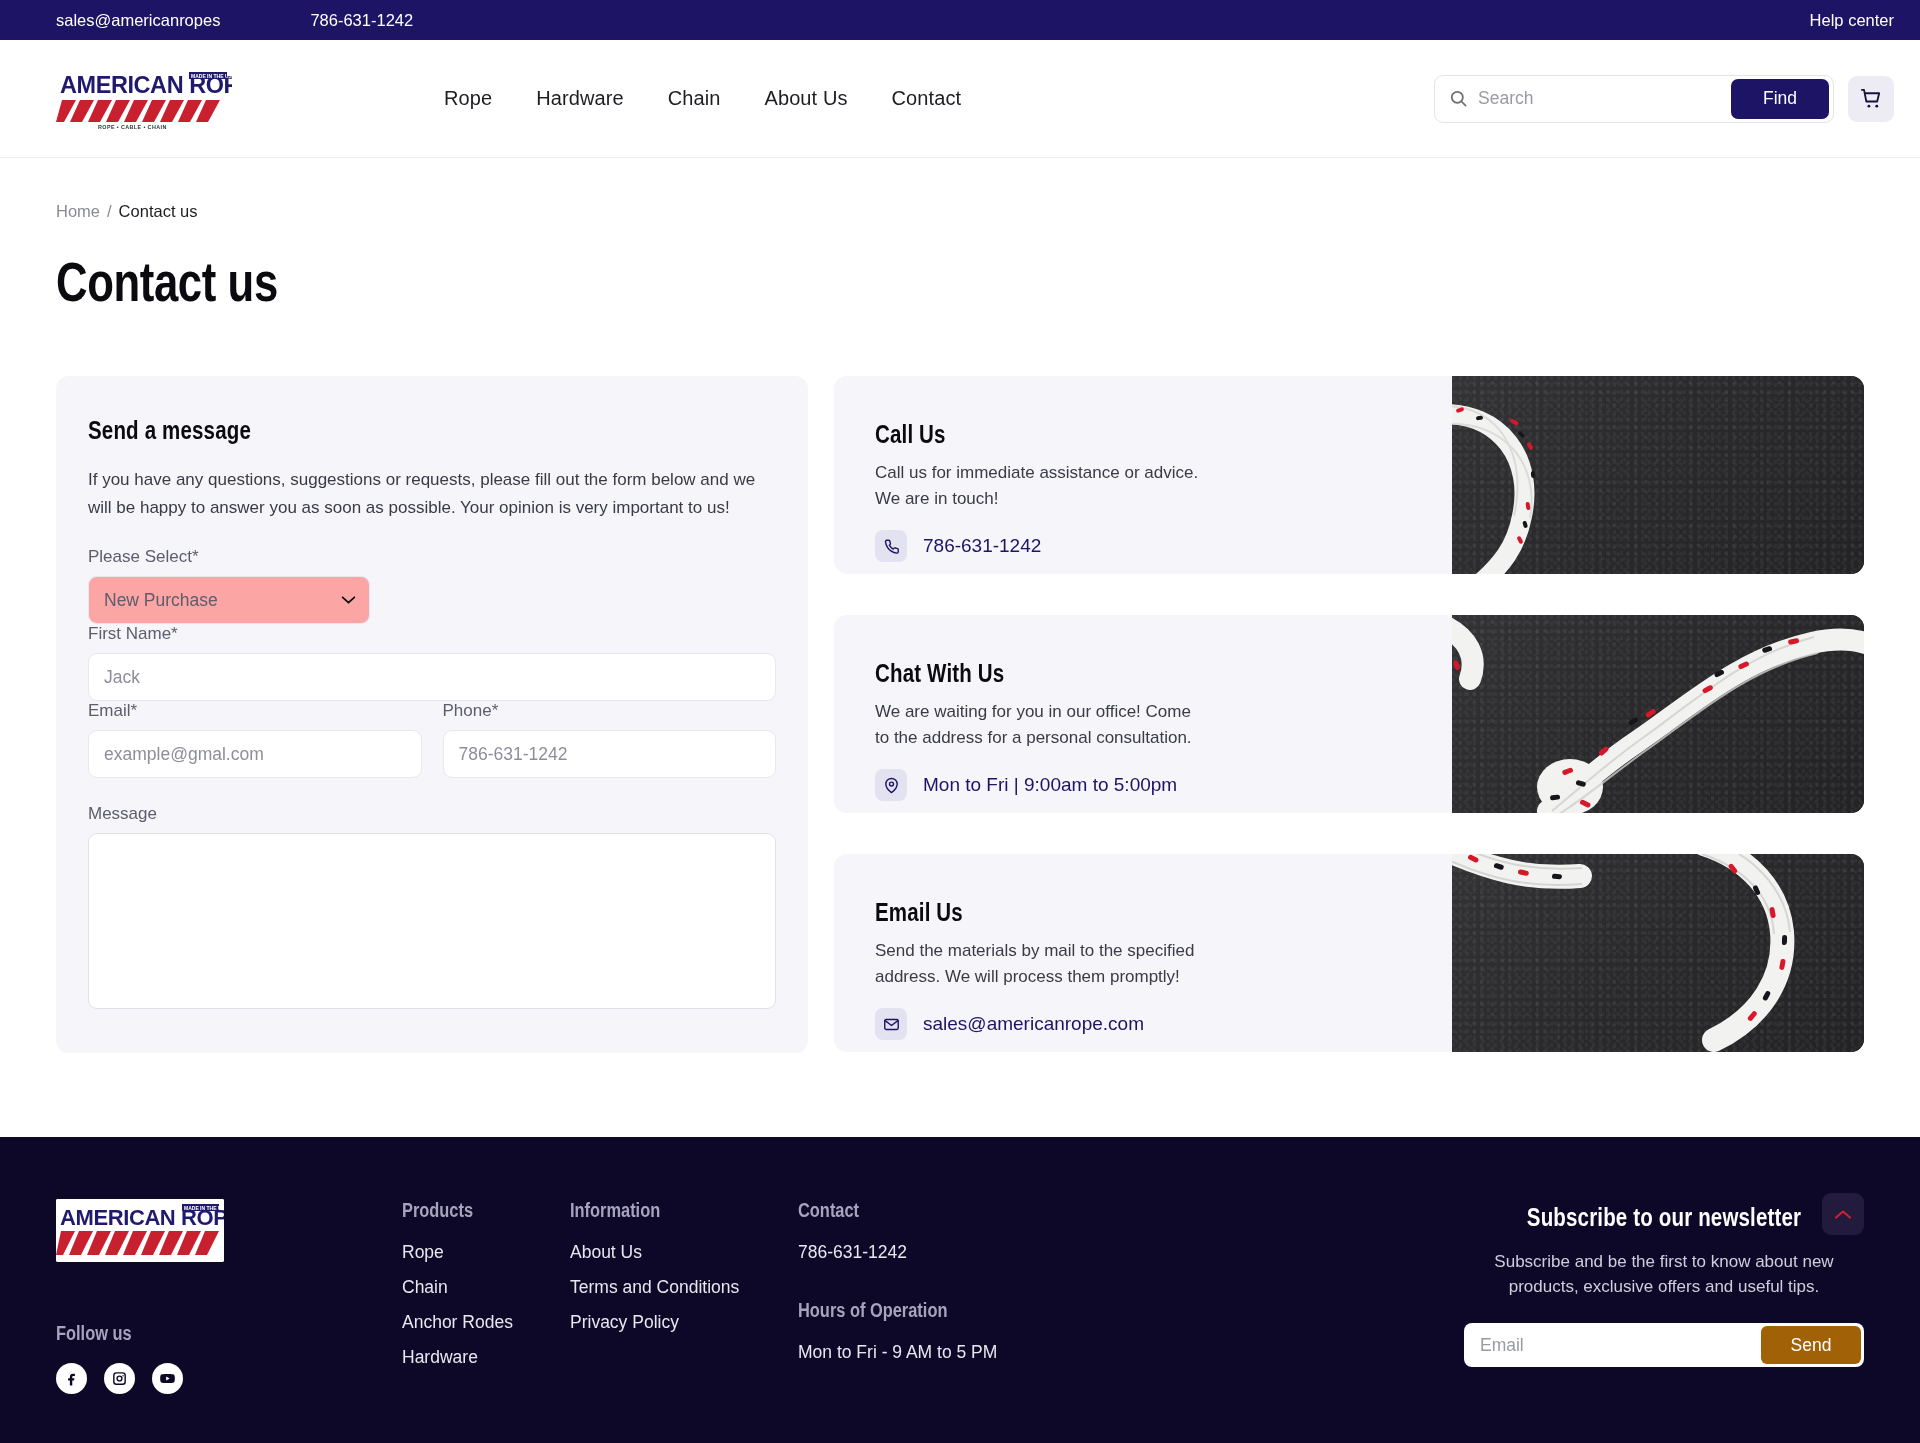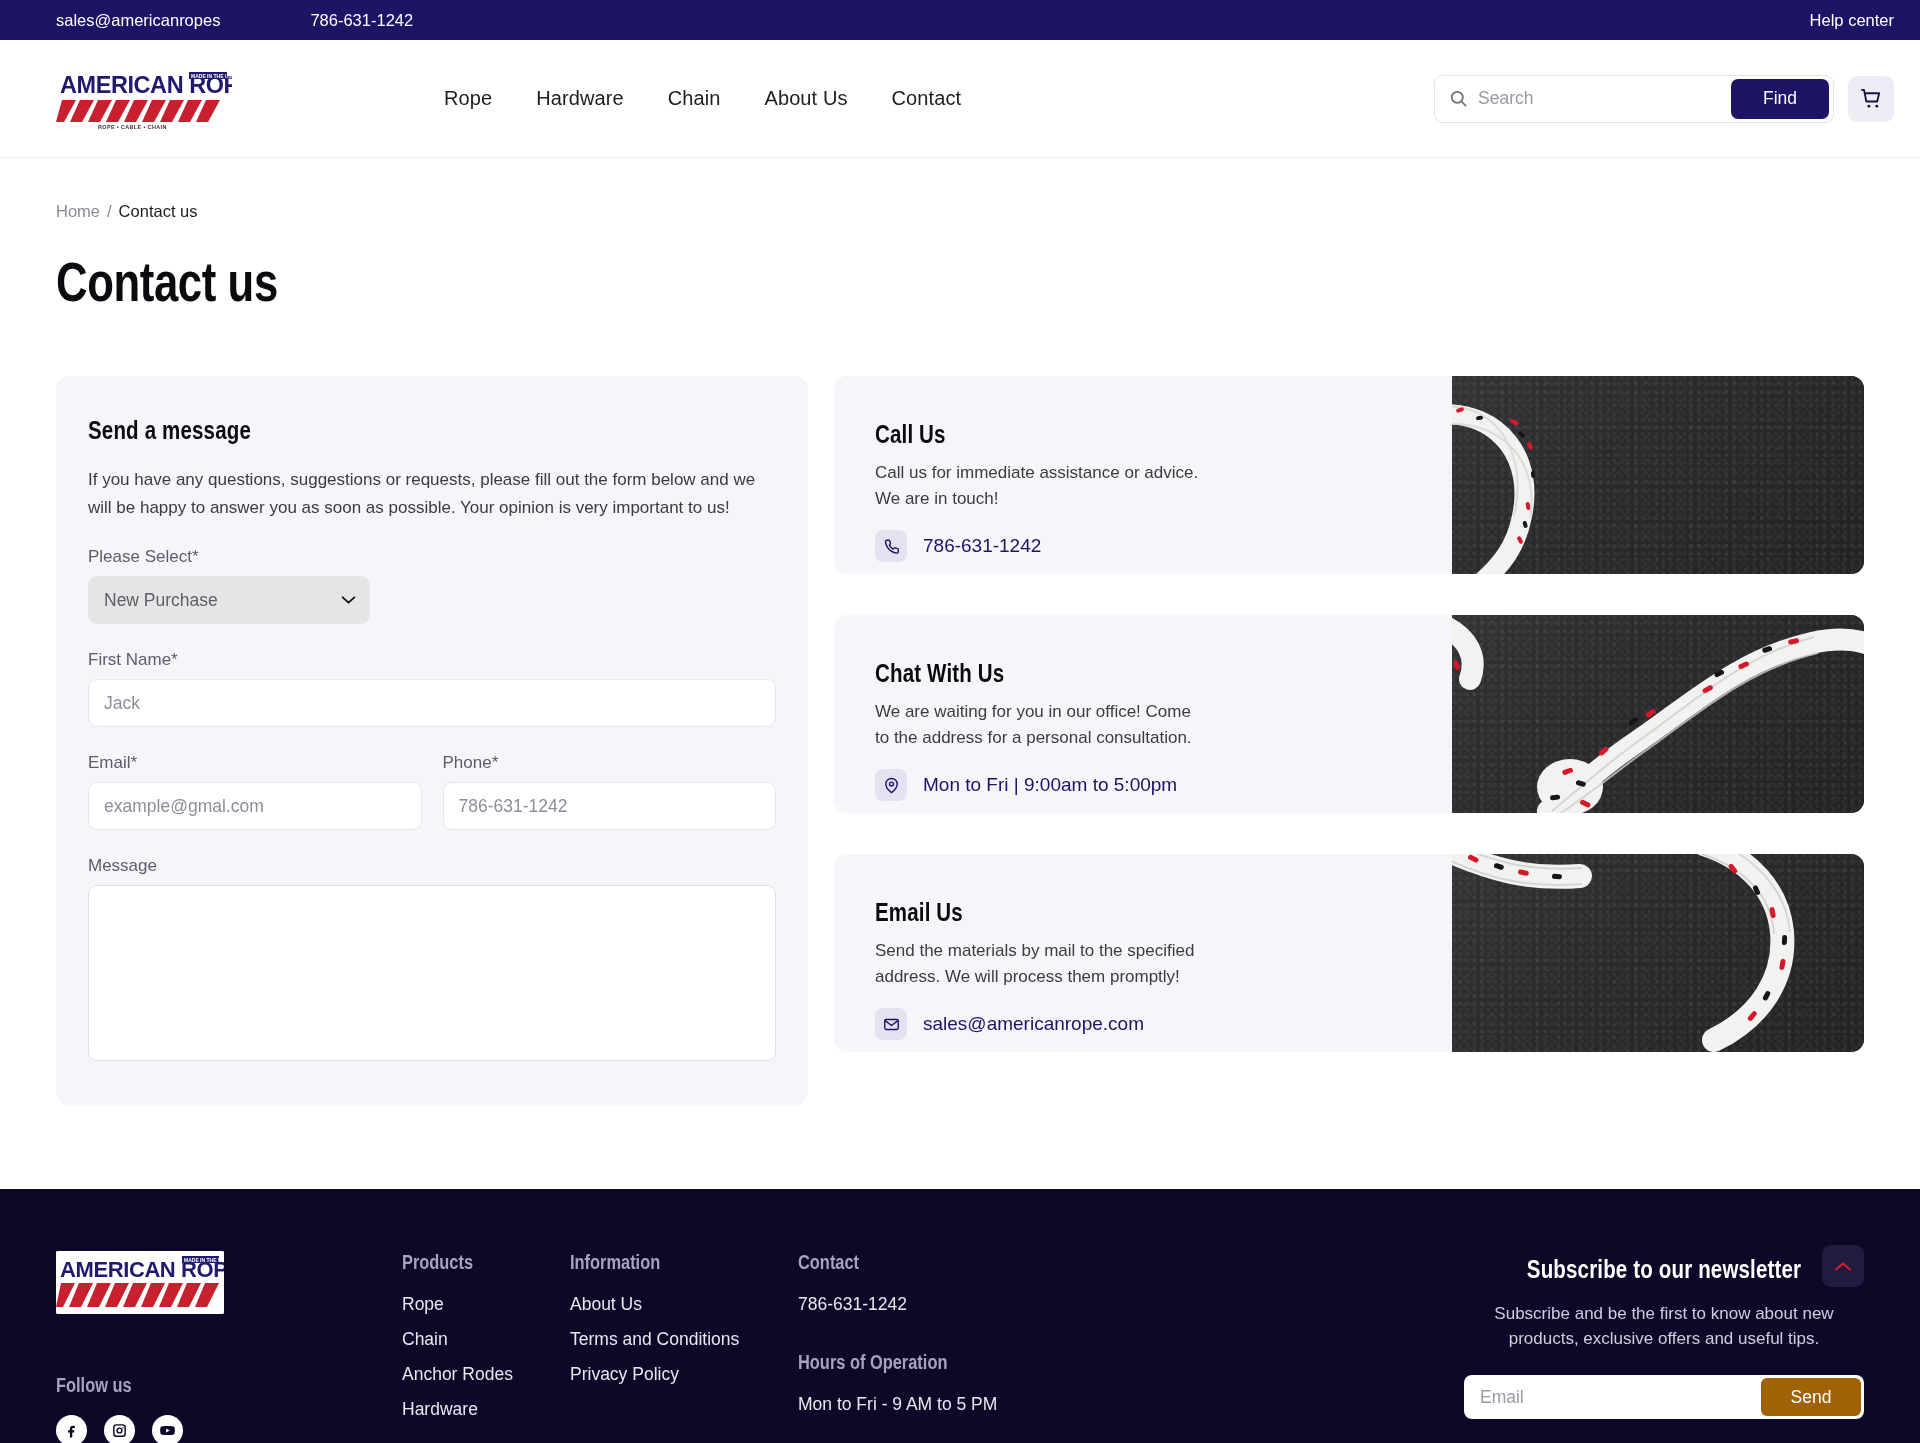--- a/index.html
+++ b/index.html
@@ -160,38 +160,38 @@
     color: #5d5d6b;
     margin-bottom: 9px;
   }
   .fieldgroup { margin-top: 26px; }
   .selwrap { position: relative; width: 282px; }
   .selwrap select {
     width: 100%;
     height: 48px;
     border: 1px solid #e7e7ee;
     border-radius: 9px;
-    background: #e5e5e5;
+    background: #fca5a5;
     padding: 0 38px 0 15px;
     font-size: 17.5px;
     font-family: "Liberation Sans", sans-serif;
     color: #5d5d6b;
     appearance: none;
     -webkit-appearance: none;
     outline: none;
     cursor: pointer;
   }
   .selwrap .chev {
     position: absolute;
     right: 14px; top: 50%;
     transform: translateY(-50%);
     pointer-events: none;
     width: 15px; height: 9px;
   }
-  .row2 { display: flex; gap: 21px; margin-top: 26px; }
+  .row2 { display: flex; gap: 21px; }
   .col { flex: 1; }
   .col input {
     width: 100%;
     height: 48px;
     border: 1px solid #e7e7ee;
     border-radius: 9px;
     background: #fff;
     padding: 0 15px;
     font-size: 17.5px;
     font-family: "Liberation Sans", sans-serif;

